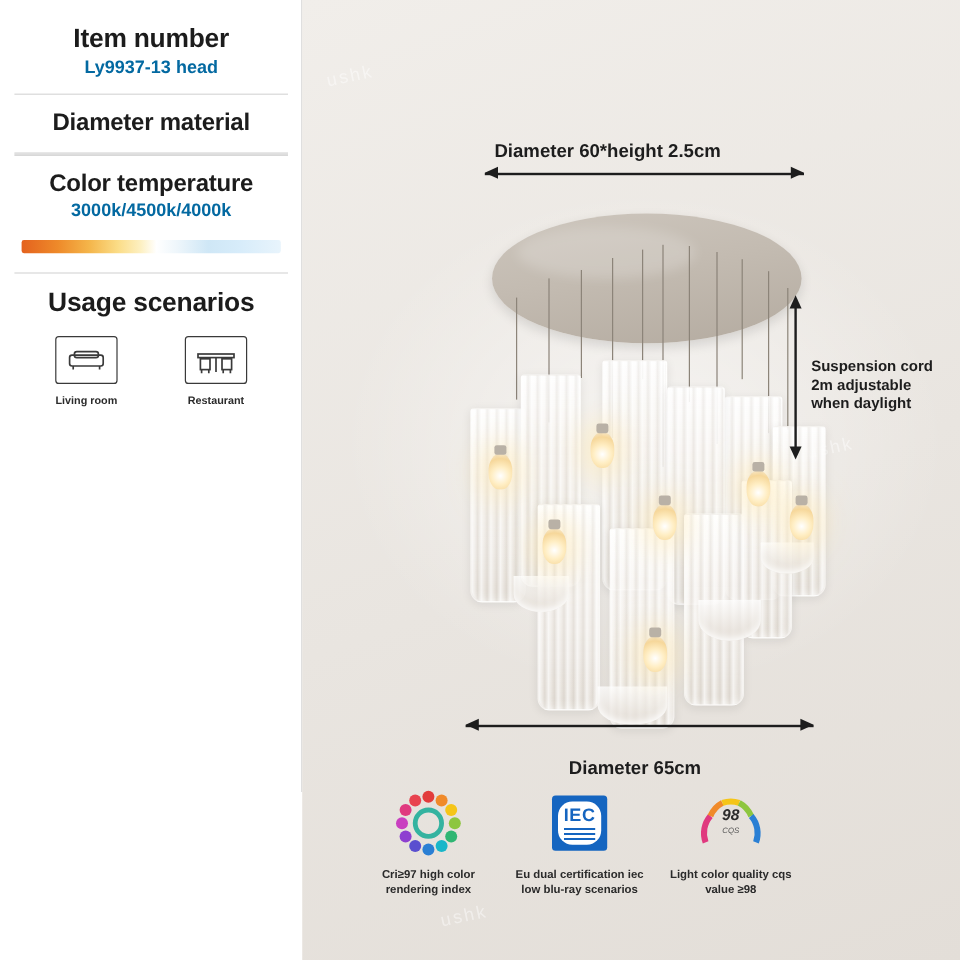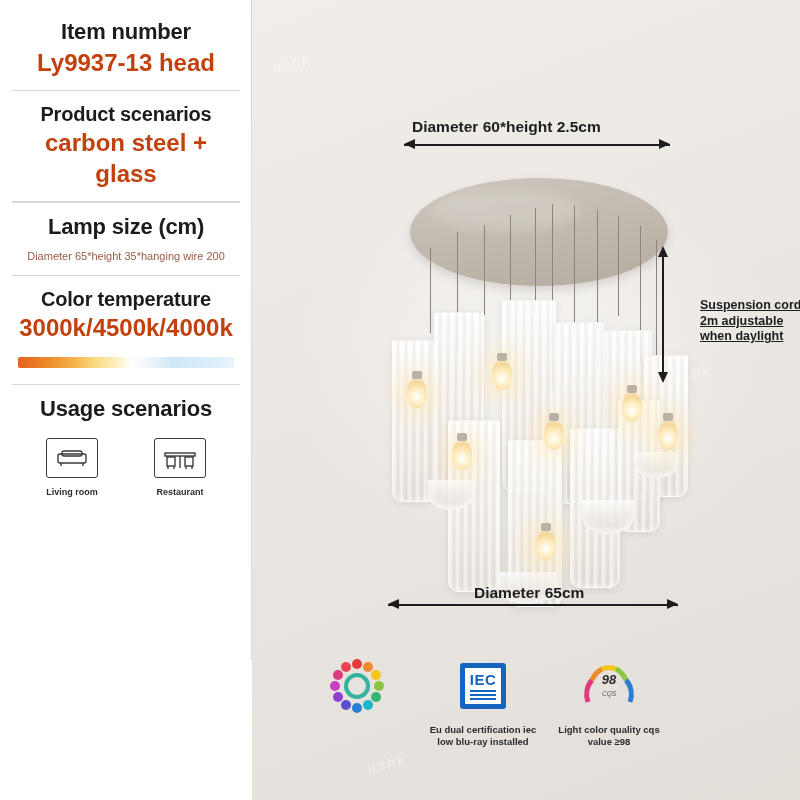--- a/index.html
+++ b/index.html
@@ -40,23 +40,23 @@
     font-size: 22px;
     font-weight: bold;
     color: #1c1c1c;
     line-height: 1.3;
     letter-spacing: -0.2px;
   }
   .spec-title.small {
     font-size: 20px;
   }
   .spec-value {
-    font-size: 24px;
-    font-weight: bold;
-    color: #c2410c;
+    font-size: 15px;
+    font-weight: bold;
+    color: #0369a1;
     line-height: 1.3;
   }
   .spec-value.tiny {
     font-size: 11px;
     font-weight: normal;
     color: #9c5a45;
     letter-spacing: 0px;
     margin-top: 7px;
   }
   .divider {
@@ -299,21 +299,21 @@
     justify-content: center;
   }
   .iec-inner {
     background: #ffffff;
     width: 36px;
     height: 36px;
     display: flex;
     flex-direction: column;
     align-items: center;
     justify-content: center;
-    border-radius: 1px;
+    border-radius: 12px;
   }
   .iec-word {
     font-size: 15px;
     font-weight: bold;
     color: #1565c0;
     letter-spacing: 0.5px;
     line-height: 1;
   }
   .iec-lines {
     margin-top: 3px;
@@ -346,31 +346,26 @@
 
   <div class="spec-panel">
 
     <div class="spec-block">
       <div class="spec-title">Item number</div>
       <div class="spec-value">Ly9937-13 head</div>
     </div>
     <div class="divider"></div>
 
     <div class="spec-block">
-      <div class="spec-title small">Product scenarios</div>
-      <div class="spec-value">carbon steel + glass</div>
+      <div class="spec-title small">Diameter material</div>
     </div>
     <div class="divider"></div>
 
     <div class="divider"></div>
 
-    <div class="spec-block">
-      <div class="spec-title">Lamp size (cm)</div>
-      <div class="spec-value tiny">Diameter 65*height 35*hanging wire 200</div>
-    </div>
     <div class="divider"></div>
 
     <div class="spec-block">
       <div class="spec-title small">Color temperature</div>
       <div class="spec-value">3000k/4500k/4000k</div>
       <div class="gradient-bar"></div>
     </div>
     <div class="divider"></div>
 
     <div class="spec-block">
@@ -489,30 +484,30 @@
     <div class="bulb" style="left:370px; top:392px;">
         <div class="cap"></div>
       </div>
     <div class="bulb" style="left:406px; top:420px;">
         <div class="cap"></div>
       </div>
 
     <div class="vline" style="left:410px; top:250px; height:128px;"></div>
     <div class="arrow-up" style="left:406px; top:246px;"></div>
     <div class="arrow-dn" style="left:406px; top:372px;"></div>
-    <div class="cord-note" style="left:448px; top:298px;text-decoration:underline;">
+    <div class="cord-note" style="left:424px; top:298px;">
       <div>Suspension cord</div>
       <div>2m adjustable</div>
       <div>when daylight</div>
     </div>
 
     <div class="dim-line" style="left:136px; top:604px; width:290px;"></div>
     <div class="arrow-l" style="left:136px; top:599px;"></div>
     <div class="arrow-r" style="left:415px; top:599px;"></div>
-    <div class="dim-label" style="left:222px; top:584px;">Diameter 65cm</div>
+    <div class="dim-label" style="left:222px; top:632px;">Diameter 65cm</div>
   </div>
 
   <div class="badges">
 
     <div class="badge">
       <div class="badge-art">
         <svg width="58" height="58" viewBox="0 0 58 58">
           <g>
             <circle cx="29" cy="7" r="5" fill="#e23c3c"></circle>
             <circle cx="40" cy="10" r="5" fill="#f08a2a"></circle>
@@ -523,32 +518,33 @@
             <circle cx="29" cy="51" r="5" fill="#2a7fd4"></circle>
             <circle cx="18" cy="48" r="5" fill="#5a4fcf"></circle>
             <circle cx="10" cy="40" r="5" fill="#8e3fd0"></circle>
             <circle cx="7" cy="29" r="5" fill="#c93fc0"></circle>
             <circle cx="10" cy="18" r="5" fill="#e0397f"></circle>
             <circle cx="18" cy="10" r="5" fill="#e8434f"></circle>
             <circle cx="29" cy="29" r="11" fill="none" stroke="#34b3a0" stroke-width="4"></circle>
           </g>
         </svg>
       </div>
+      <div class="badge-text">Cri≥97 high color rendering index</div>
     </div>
 
     <div class="badge">
       <div class="badge-art">
         <div class="iec-box">
           <div class="iec-inner">
             <div class="iec-word">IEC</div>
             <div class="iec-lines"></div>
           </div>
         </div>
       </div>
-      <div class="badge-text">Eu dual certification iec low blu-ray installed</div>
+      <div class="badge-text">Eu dual certification iec low blu-ray scenarios</div>
     </div>
 
     <div class="badge">
       <div class="badge-art" style="position:relative;font-style:italic;">
         <svg width="58" height="52" viewBox="0 0 58 52">
           <g stroke-width="5" fill="none">
             <path d="M8 42 A22 22 0 0 1 12 20" stroke="#e0397f"></path>
             <path d="M12 20 A22 22 0 0 1 22 9" stroke="#f08a2a"></path>
             <path d="M22 9 A22 22 0 0 1 36 9" stroke="#f5c518"></path>
             <path d="M36 9 A22 22 0 0 1 46 20" stroke="#8dc63f"></path>

